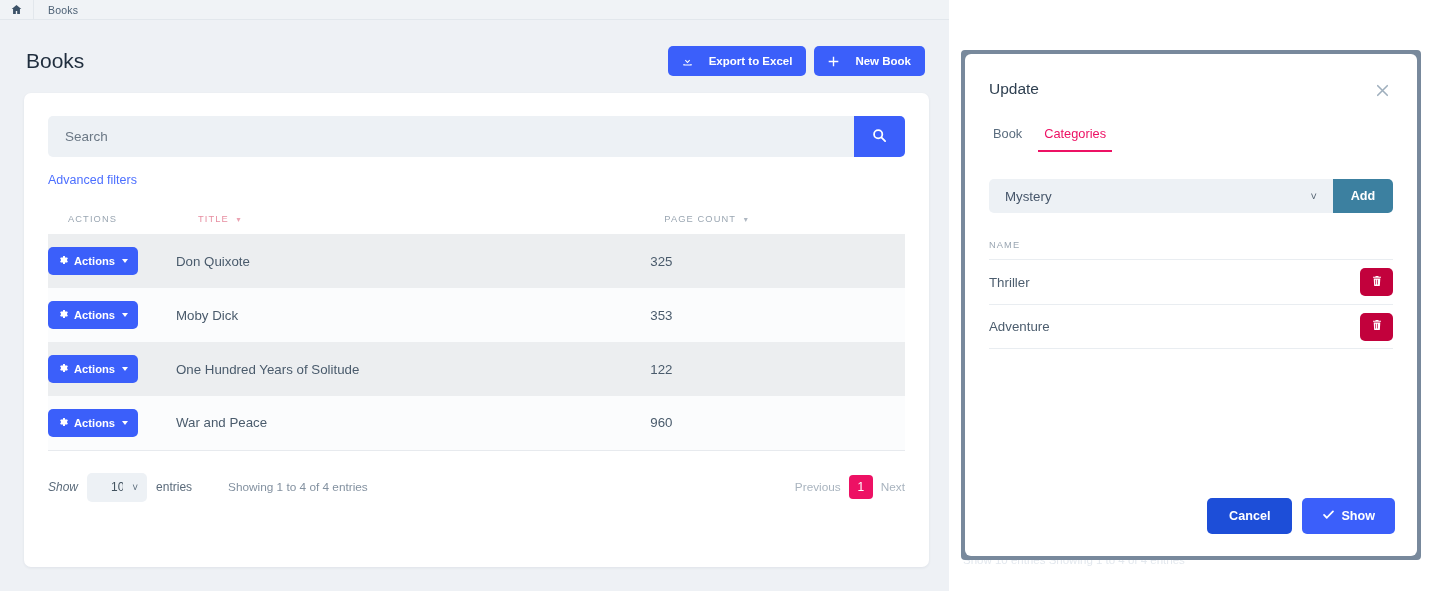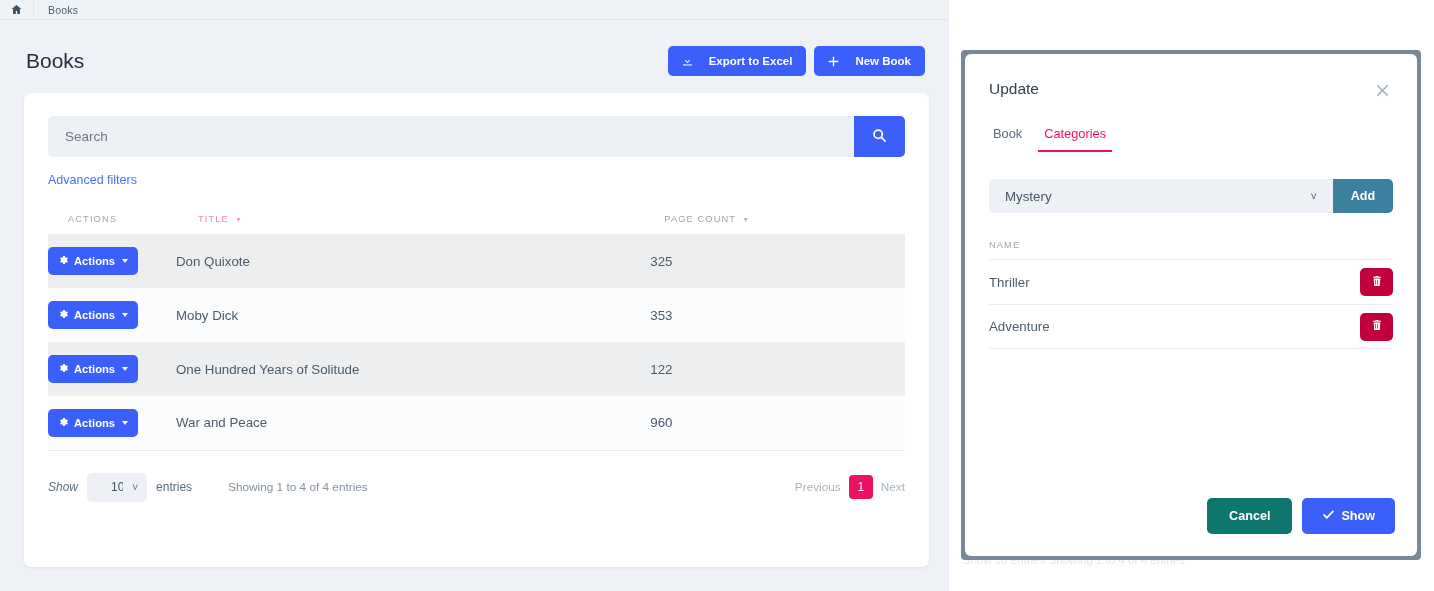--- a/index.html
+++ b/index.html
@@ -176,21 +176,21 @@
   .cat-list .cat-row:last-child { border-bottom: 1px solid #e9edf1; }
   .del-btn {
     width: 33px; height: 28px; background: #c2013c; border: none; border-radius: 5px;
     cursor: pointer; display: flex; align-items: center; justify-content: center;
   }
 
   .modal-foot {
     position: absolute; right: 22px; bottom: 22px; display: flex; gap: 10px;
   }
   .btn-cancel {
-    background: #0f766e; color: #fff; border: none; border-radius: 5px;
+    background: #1d4ed8; color: #fff; border: none; border-radius: 5px;
     font-size: 12.6px; font-weight: bold; padding: 10px 22px; cursor: pointer;
     font-family: "Liberation Sans", sans-serif;
   }
   .btn-save {
     background: #3b5ffa; color: #fff; border: none; border-radius: 5px;
     font-size: 12.6px; font-weight: bold; padding: 10px 20px; cursor: pointer;
     display: inline-flex; align-items: center; gap: 6px;
     font-family: "Liberation Sans", sans-serif;
   }
 </style>

